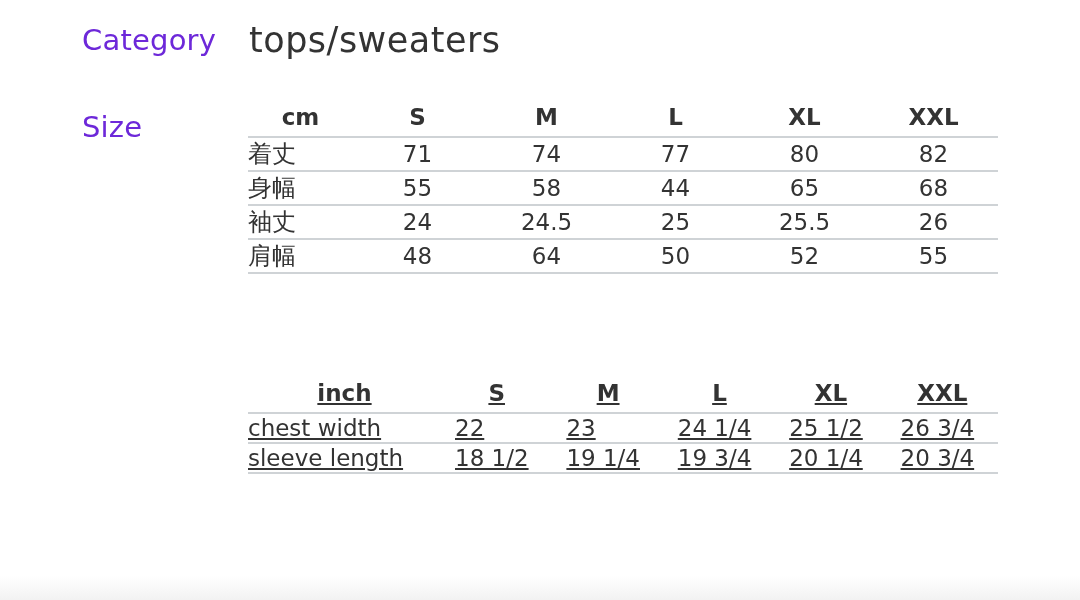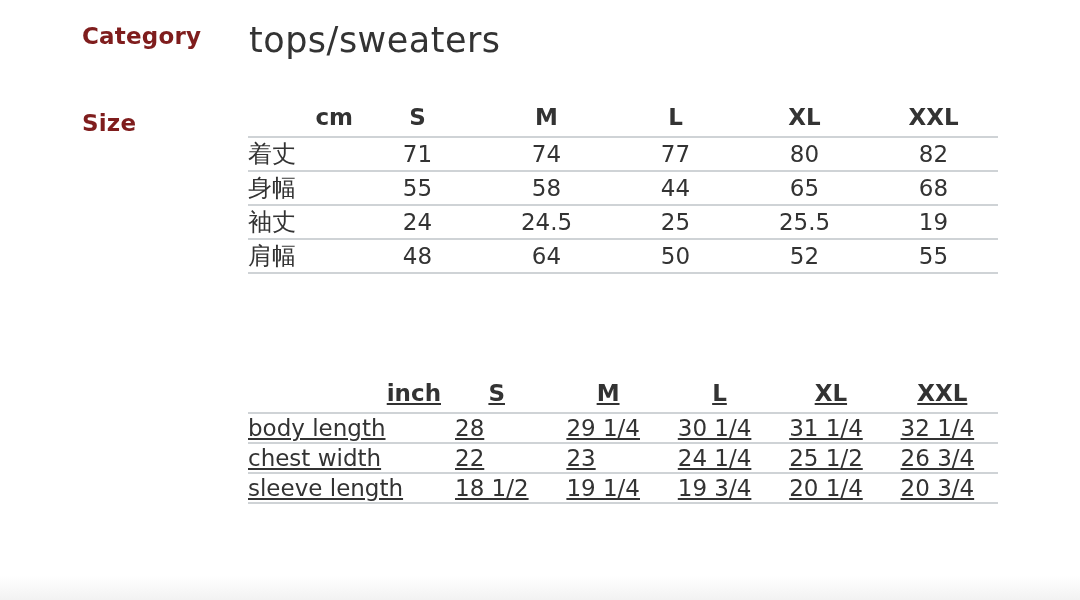--- a/index.html
+++ b/index.html
@@ -10,23 +10,23 @@
     position: relative;
     overflow: hidden;
     background: linear-gradient(#ffffff 0%, #ffffff 96%, #f2f2f2 100%);
     font-family: "DejaVu Sans", "Liberation Sans", sans-serif;
     color: #333333;
   }
 
   .side-label {
     position: absolute;
     left: 82px;
-    font-size: 23px;
-    font-weight: bold;
-    color: #7f1d1d;
+    font-size: 29px;
+    font-weight: normal;
+    color: #6d28d9;
     letter-spacing: 0.2px;
   }
   .side-label.category { top: 23px; }
   .side-label.size { top: 98px; margin-top: 12px; }
 
   .page-title {
     position: absolute;
     left: 249px;
     top: 20px;
     font-size: 35px;
@@ -53,21 +53,21 @@
   th, td {
     border-bottom: 2px solid #cfd3d6;
     padding: 0;
   }
   thead th {
     height: 40px;
     font-weight: bold;
     text-align: center;
     vertical-align: middle;
   }
-  thead th.unit { text-align: right; }
+  thead th.unit { text-align: center; }
   tbody td {
     height: 30px;
     vertical-align: middle;
     margin-left: 40px;
   }
   td.rowlabel { text-align: left; }
   table.cm td.rowlabel { font-size: 24px; }
   table.cm td.val { text-align: center; }
   table.inch td.val { text-align: left; padding-left: 14px; }
 </style>
@@ -113,21 +113,21 @@
       <td class="val">44</td>
       <td class="val">65</td>
       <td class="val">68</td>
     </tr>
     <tr>
       <td class="rowlabel">袖丈</td>
       <td class="val">24</td>
       <td class="val">24.5</td>
       <td class="val">25</td>
       <td class="val">25.5</td>
-      <td class="val">19</td>
+      <td class="val">26</td>
     </tr>
     <tr>
       <td class="rowlabel">肩幅</td>
       <td class="val">48</td>
       <td class="val">64</td>
       <td class="val">50</td>
       <td class="val">52</td>
       <td class="val">55</td>
     </tr>
   </tbody>
@@ -147,28 +147,20 @@
       <th class="unit">inch</th>
       <th>S</th>
       <th>M</th>
       <th>L</th>
       <th>XL</th>
       <th>XXL</th>
     </tr>
   </thead>
   <tbody>
     <tr>
-      <td class="rowlabel">body length</td>
-      <td class="val">28</td>
-      <td class="val">29 1/4</td>
-      <td class="val">30 1/4</td>
-      <td class="val">31 1/4</td>
-      <td class="val">32 1/4</td>
-    </tr>
-    <tr>
       <td class="rowlabel">chest width</td>
       <td class="val">22</td>
       <td class="val">23</td>
       <td class="val">24 1/4</td>
       <td class="val">25 1/2</td>
       <td class="val">26 3/4</td>
     </tr>
     <tr>
       <td class="rowlabel">sleeve length</td>
       <td class="val">18 1/2</td>

